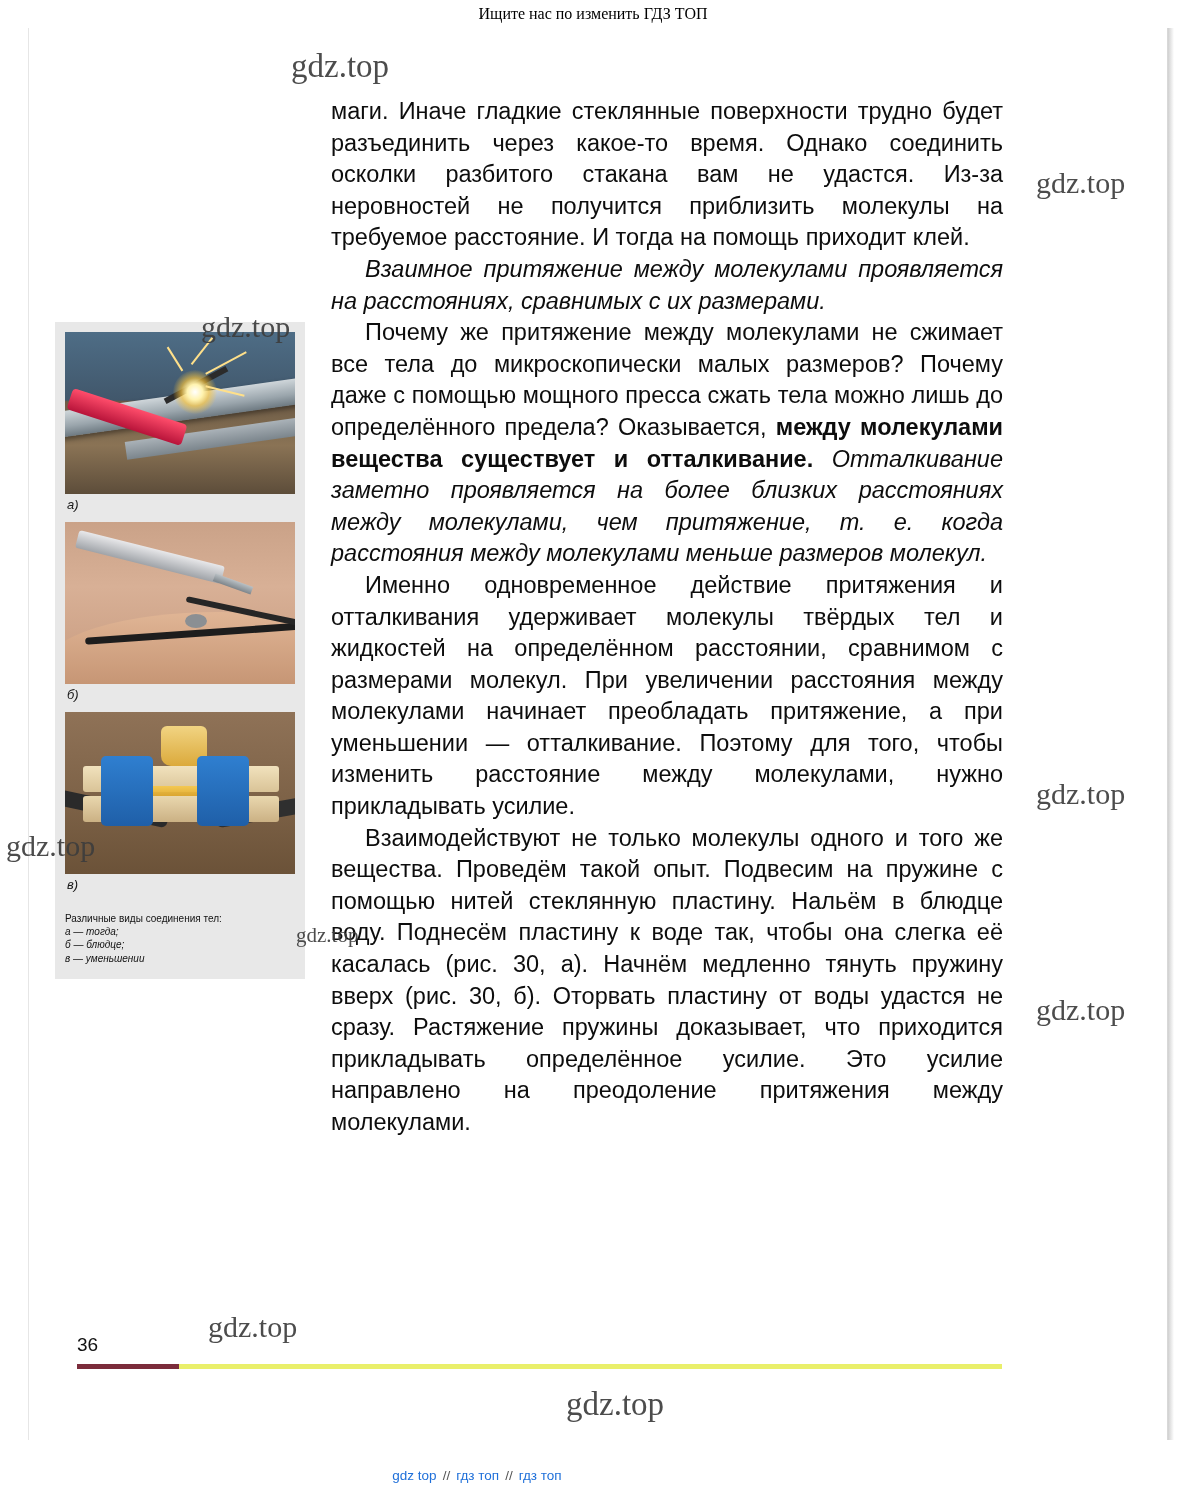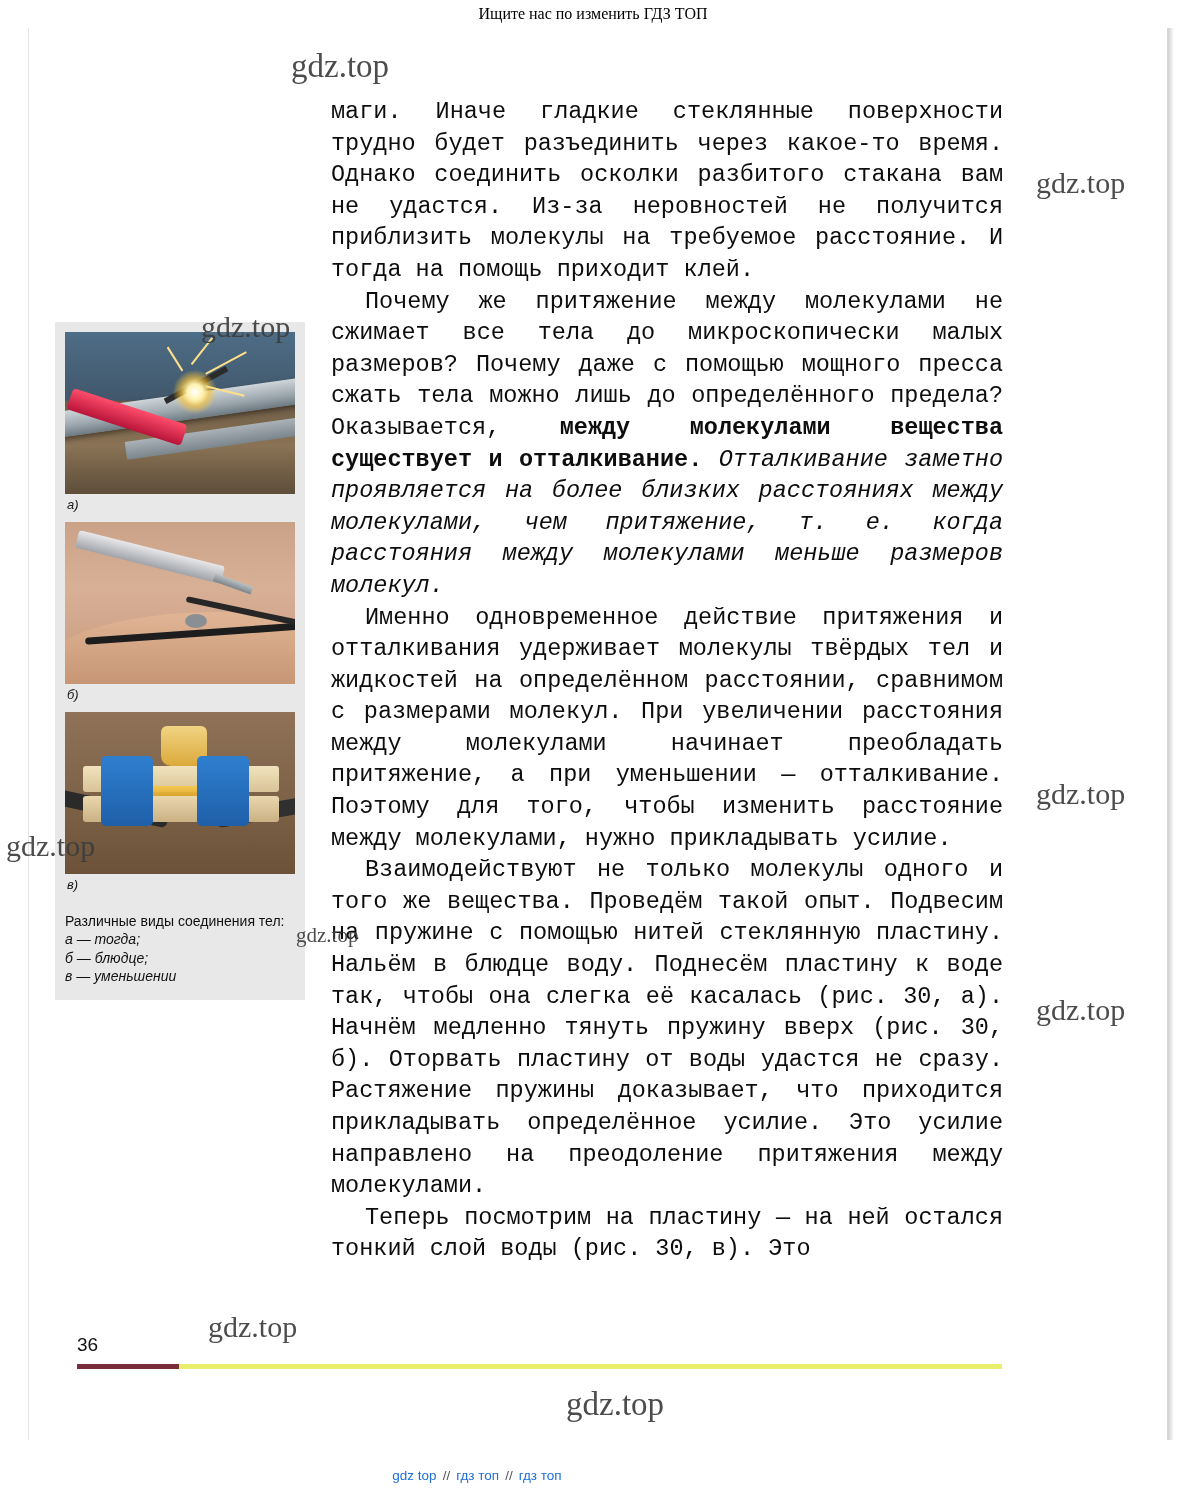--- a/index.html
+++ b/index.html
@@ -62,21 +62,21 @@
   }
   .fig-label {
     font-family: "Liberation Sans", sans-serif;
     font-size: 13px;
     font-style: italic;
     color: #1a1a1a;
     margin: 3px 0 10px 2px;
   }
   .fig-caption {
     font-family: "Liberation Sans", sans-serif;
-    font-size: 14px;
+    font-size: 10px;
     color: #111111;
     line-height: 1.32;
     margin-top: 20px;
   }
   .fig-caption .it { font-style: italic; }
 
   
   .art-weld {
     background: linear-gradient(#4e6d86 0%, #41576b 42%, #6d5b46 43%, #8a7355 70%, #5d4d3a 100%);
   }
@@ -235,21 +235,21 @@
     border-radius: 6px 6px 10px 10px;
     opacity: .95;
   }
 
   
   .text-column {
     position: absolute;
     left: 330px;
     top: 96px;
     width: 672px;
-    font-family: Liberation Mono, monospace;
+    font-family: Liberation Sans, sans-serif;
     font-size: 23.5px;
     line-height: 1.345;
     color: #0d0d0d;
     text-align: justify;
     text-justify: inter-word;
   }
   .text-column p {
     margin: 0;
     text-indent: 34px;
   }
@@ -350,24 +350,24 @@
     <div class="fig-caption">
       <div>Различные виды соединения тел:</div>
       <div class="it">а — тогда;</div>
       <div class="it">б — блюдце;</div>
       <div class="it">в — уменьшении</div>
     </div>
   </div>
 
   <div class="text-column" style="left:302px; top:68px;">
     <p class="noindent">маги. Иначе гладкие стеклянные поверхности трудно будет разъединить через какое-то время. Однако соединить осколки разбитого стакана вам не удастся. Из-за неровностей не получится приблизить молекулы на требуемое расстояние. И тогда на помощь приходит клей.</p>
+    <p class="it">Взаимное притяжение между молекулами проявляется на расстояниях, сравнимых с их размерами.</p>
     <p><span>Почему же притяжение между молекулами не сжимает все тела до микроскопически малых размеров? Почему даже с помощью мощного пресса сжать тела можно лишь до определённого предела? Оказывается, </span><span class="bold">между молекулами вещества существует и отталкивание.</span><span class="it"> Отталкивание заметно проявляется на более близких расстояниях между молекулами, чем притяжение, т. е. когда расстояния между молекулами меньше размеров молекул.</span></p>
     <p>Именно одновременное действие притяжения и отталкивания удерживает молекулы твёрдых тел и жидкостей на определённом расстоянии, сравнимом с размерами молекул. При увеличении расстояния между молекулами начинает преобладать притяжение, а при уменьшении — отталкивание. Поэтому для того, чтобы изменить расстояние между молекулами, нужно прикладывать усилие.</p>
     <p>Взаимодействуют не только молекулы одного и того же вещества. Проведём такой опыт. Подвесим на пружине с помощью нитей стеклянную пластину. Нальём в блюдце воду. Поднесём пластину к воде так, чтобы она слегка её касалась (рис. 30, а). Начнём медленно тянуть пружину вверх (рис. 30, б). Оторвать пластину от воды удастся не сразу. Растяжение пружины доказывает, что приходится прикладывать определённое усилие. Это усилие направлено на преодоление притяжения между молекулами.</p>
-    <p>Теперь посмотрим на пластину — на ней остался тонкий слой воды (рис. 30, в). Это</p>
   </div>
 
   <div class="page-number" style="left:48px; top:1306px;">36</div>
   <div class="footer-rule" style="left:48px; top:1336px;"></div>
 </div>
 
 <span class="wm wm-big" style="left:291px; top:48px;">gdz.top</span>
 <span class="wm wm-mid" style="left:1036px; top:166px;">gdz.top</span>
 <span class="wm wm-mid" style="left:201px; top:310px;">gdz.top</span>
 <span class="wm wm-mid" style="left:1036px; top:777px;">gdz.top</span>

